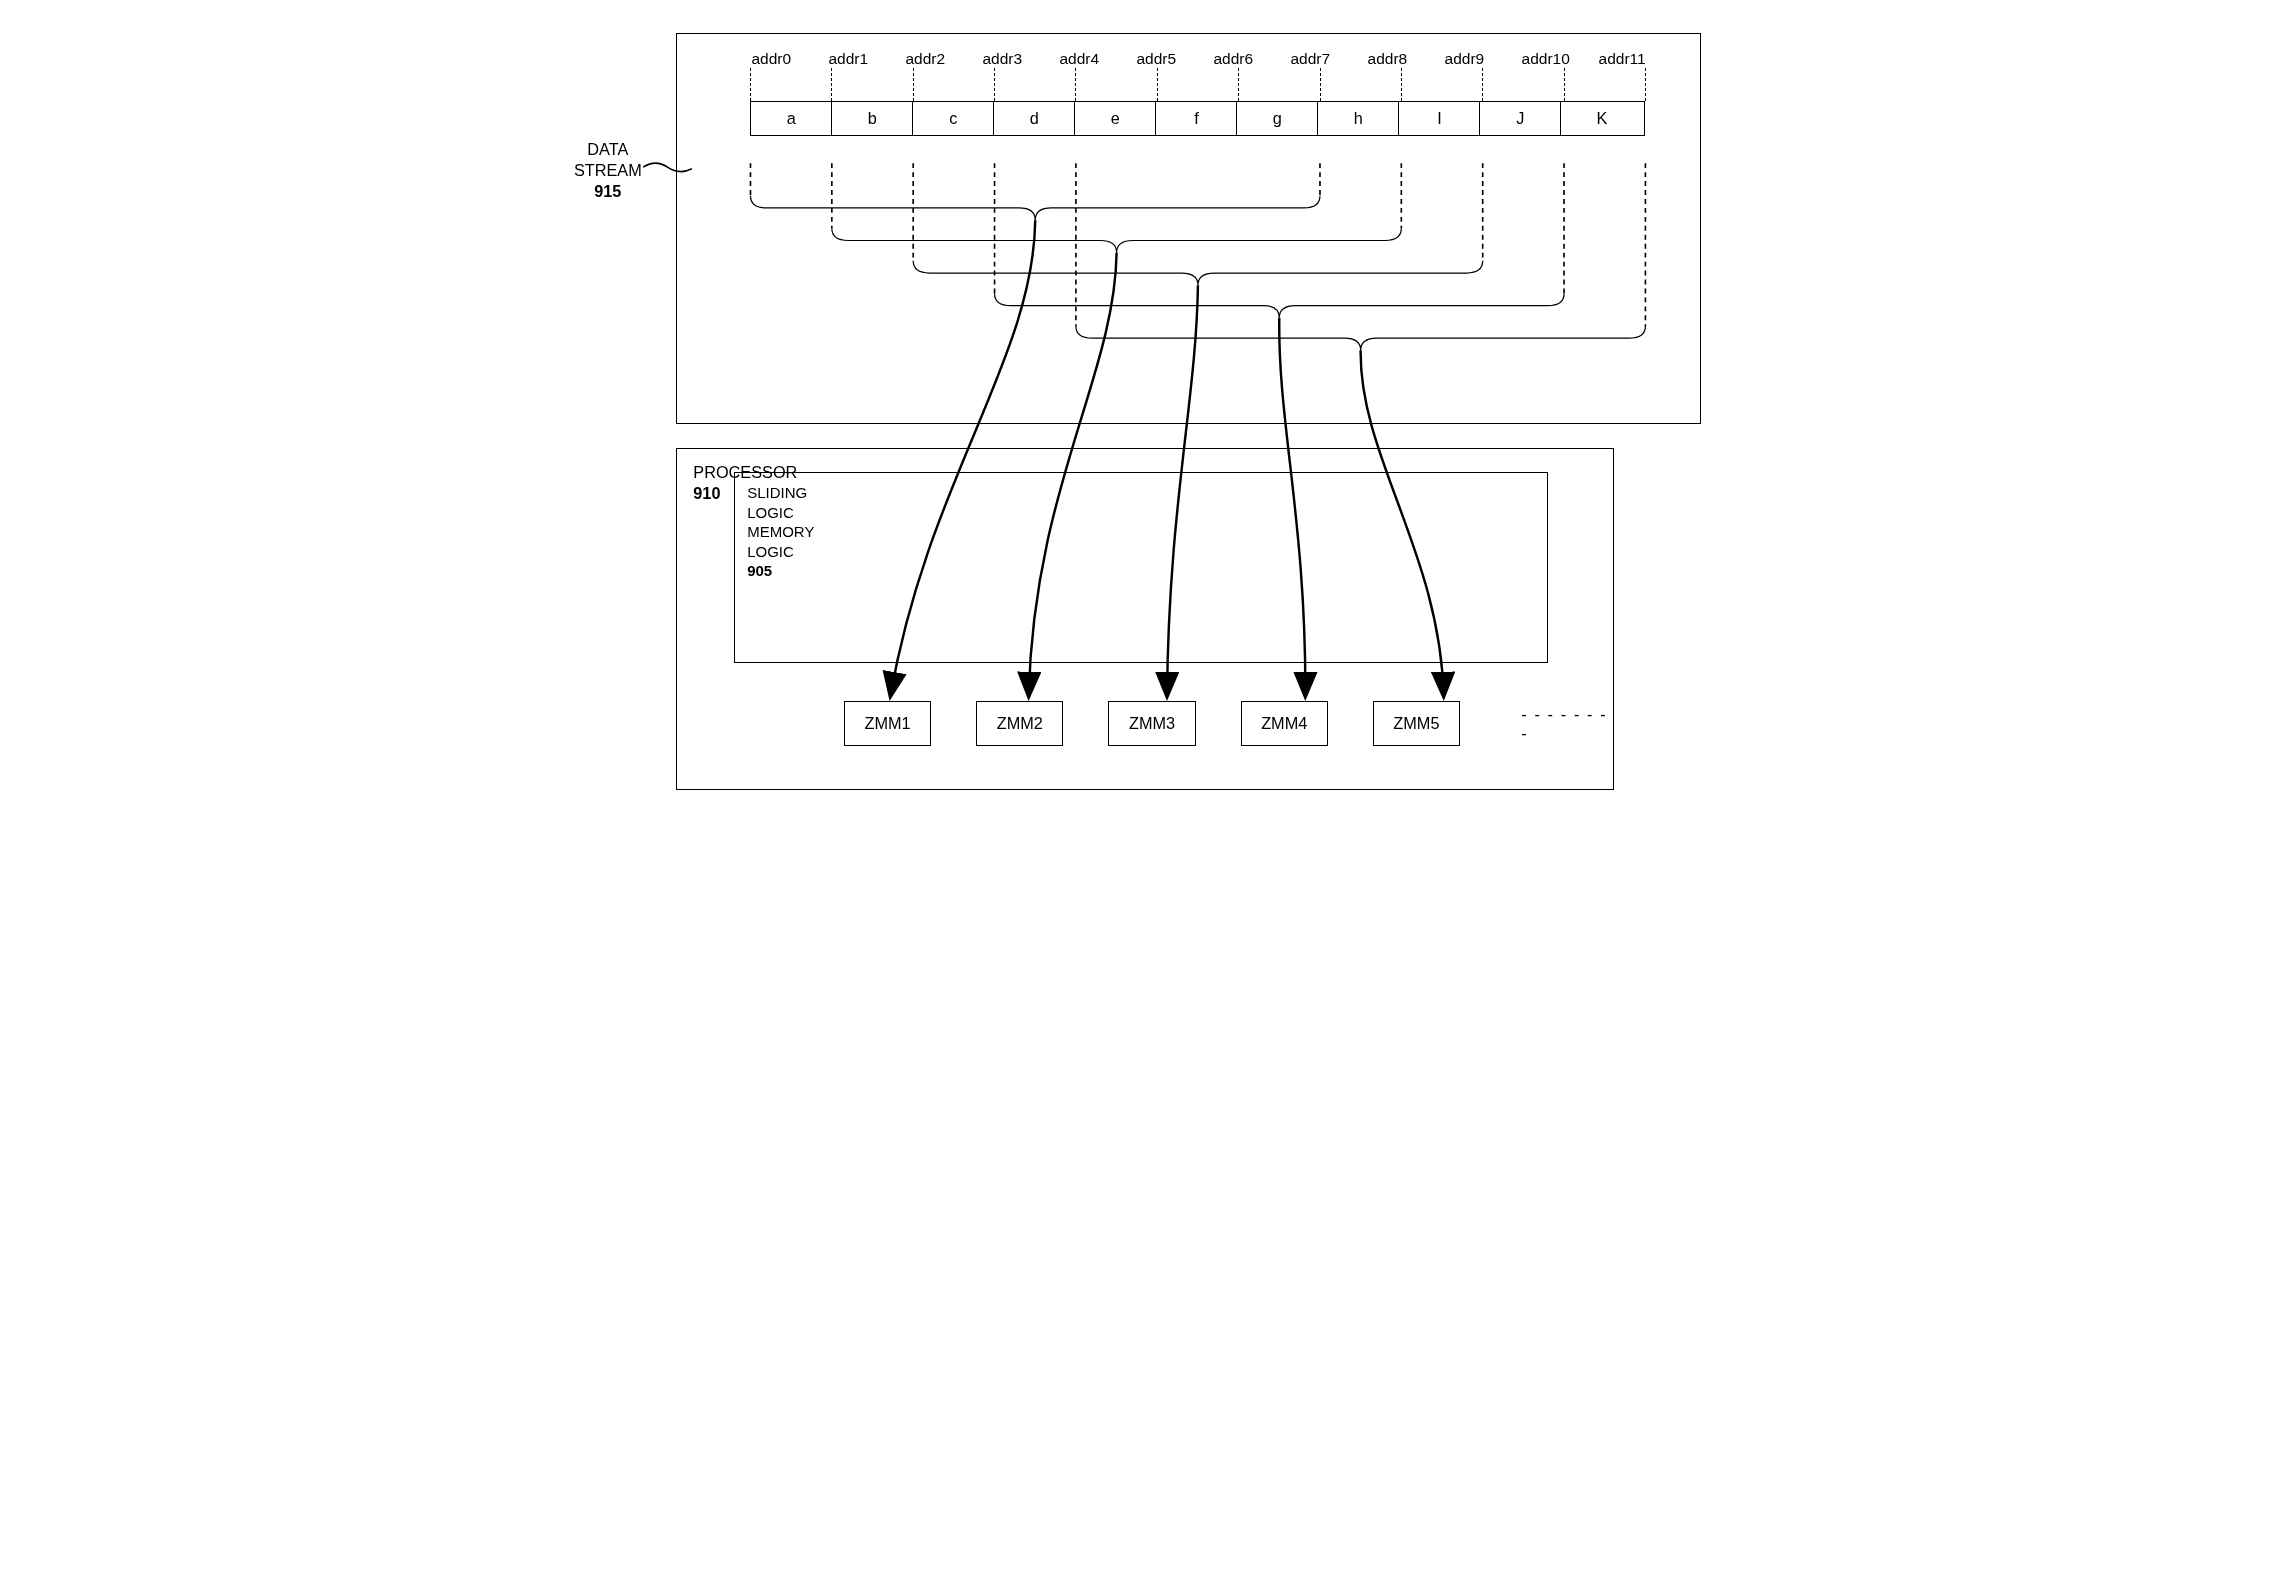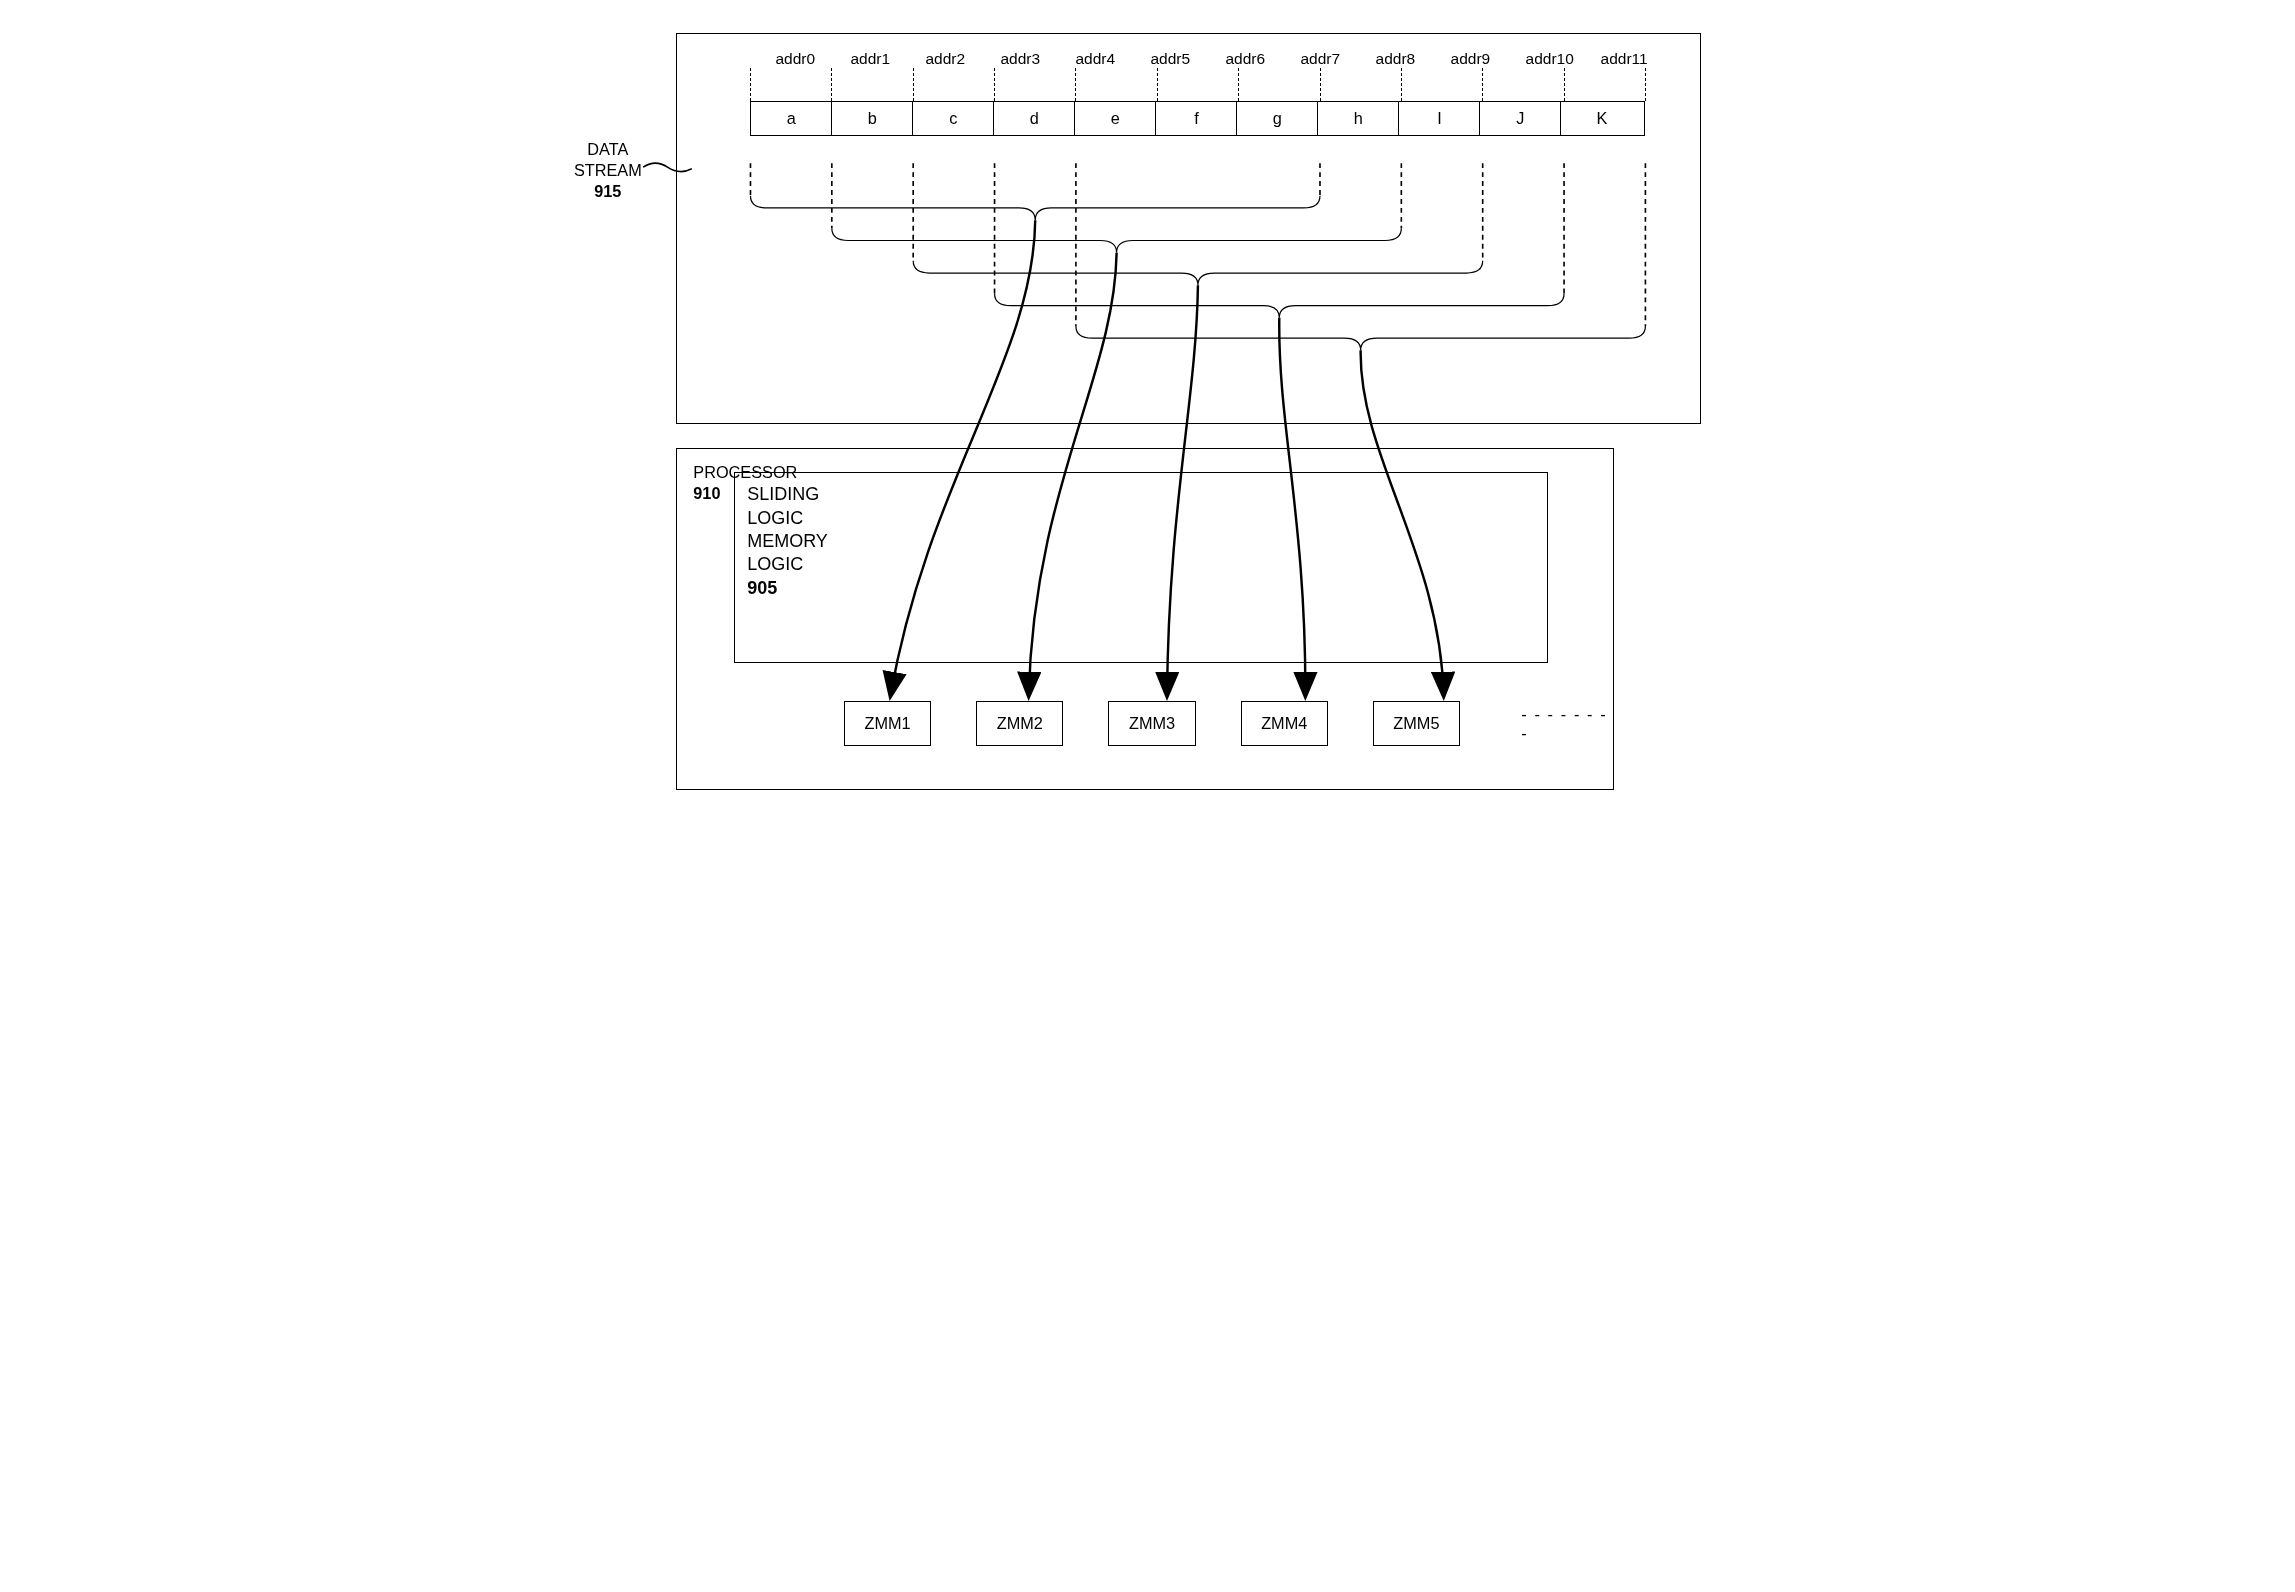--- a/index.html
+++ b/index.html
@@ -7,36 +7,36 @@
   .container { position: relative; width: 1139px; margin: 0 auto; }
   
   .memory-box { position: relative; border: 1.6px solid #000; padding: 16.3px 24.4px 163px 24.4px; margin-left: 98px; width: 1025px; height: 391px; }
   .memory-title { text-align: center; font-size: 18px; margin-bottom: 8.1px; }
   .memory-title .bold { font-weight: bold; }
   
   .data-stream-label { position: absolute; left: -4.1px; top: 106px; text-align: center; font-size: 16.3px; line-height: 1.3; }
   .data-stream-label .bold { font-weight: bold; }
   .wavy-connector { position: absolute; left: 65px; top: 126px; width: 49px; height: 24.4px; }
   
-  .addr-labels { display: flex; margin-left: 74px; font-size: 15.5px; }
+  .addr-labels { display: flex; margin-left: 50px; font-size: 15.5px; }
   .addr-label { width: 81px; text-align: left; }
   
   .dashed-lines-top { position: relative; height: 33px; margin-left: 49px; }
   .dash-line { position: absolute; border-left: 1.6px dashed #000; height: 33px; }
   
   .cells-row { display: flex; margin-left: 49px; border: 1.6px solid #000; width: 895px; }
   .cell { width: 81px; height: 33px; border-right: 1.6px solid #000; display: flex; align-items: center; justify-content: center; font-size: 16.3px; }
   .cell:last-child { border-right: none; }
   
   .processor-box { position: relative; border: 1.6px solid #000; padding: 12.2px 24.4px 24.4px 16.3px; margin-left: 98px; margin-top: 24.4px; width: 938px; height: 342px; }
   .processor-title { font-size: 16.3px; line-height: 1.3; }
   .processor-title .bold { font-weight: bold; }
   
   .swa-box { position: absolute; border: 1.6px solid #000; left: 57px; top: 23px; width: 814px; height: 191px; padding: 9.8px 12.2px; }
-  .swa-text { font-size: 18px; line-height: 1.3; }
+  .swa-text { font-size: 15px; line-height: 1.3; }
   .swa-text .bold { font-weight: bold; }
   
   .zmm-row { position: absolute; left: 167px; top: 252px; display: flex; gap: 45px; align-items: center; }
   .zmm-box { border: 1.6px solid #000; width: 94px; height: 45px; display: flex; align-items: center; justify-content: center; font-size: 16.3px; }
   .zmm-dashes { font-size: 16.3px; letter-spacing: 1.6px; margin-left: 16.3px; }
   
   .svg-overlay { position: absolute; top: 0; left: 0; pointer-events: none; }
   
 </style>
 </head>

